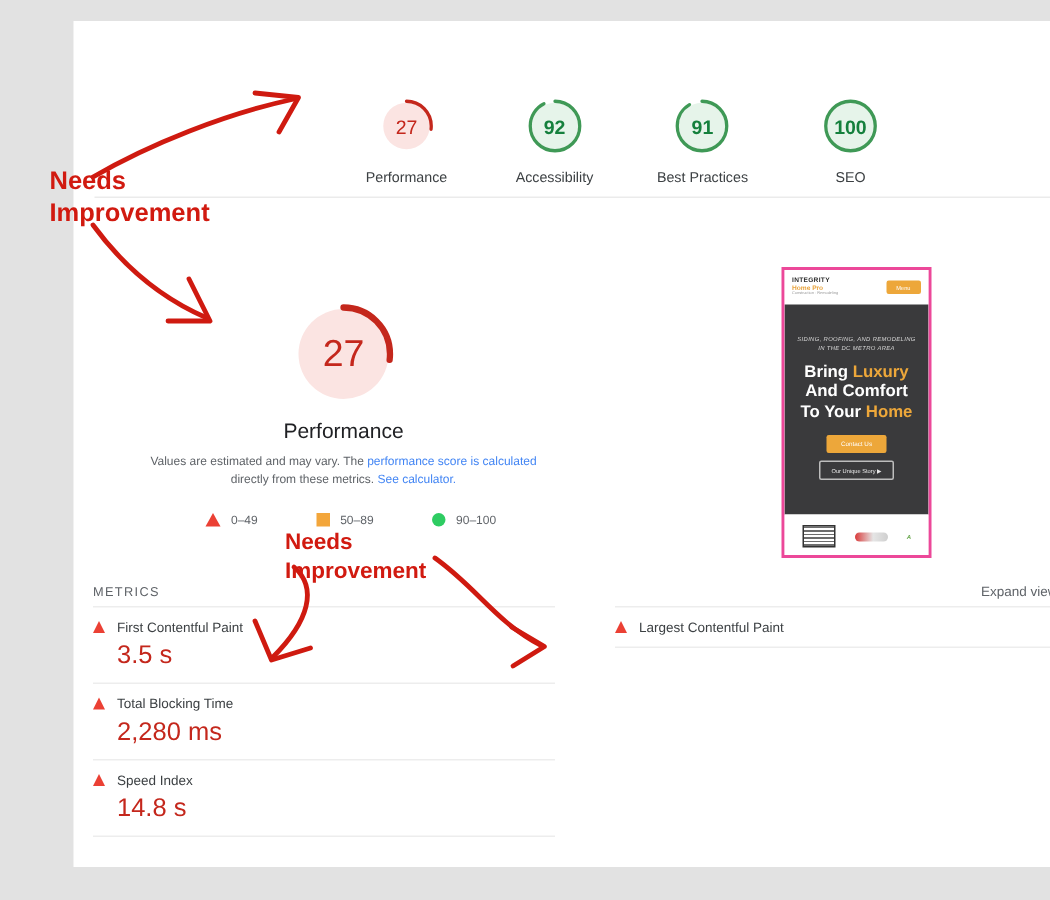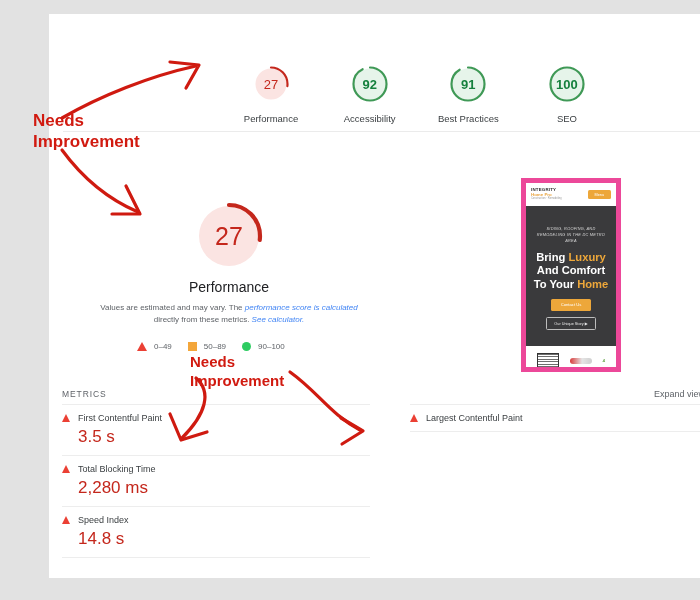--- a/index.html
+++ b/index.html
@@ -82,48 +82,48 @@
   }
   .disclaimer {
     position: absolute;
     left: 40px; top: 288px;
     width: 280px;
     text-align: center;
     font-size: 8px;
     line-height: 1.45;
     color: #5f6368;
   }
-  .disclaimer a { color: #4285f4; text-decoration: none; font-style: italic; }
+  .disclaimer a { color: #4285f4; text-decoration: none; }
 
   .legend {
     position: absolute;
     left: 88px; top: 328px;
     display: flex;
-    gap: 16px;
+    gap: 39px;
     align-items: center;
     font-size: 8px;
     color: #5f6368;
   }
   .legend-item { display: flex; align-items: center; gap: 7px; }
   .sw-tri {
     width: 0; height: 0;
     border-left: 5px solid transparent;
     border-right: 5px solid transparent;
     border-bottom: 9px solid #eb4034;
   }
   .sw-sq { width: 9px; height: 9px; background: #f3a63b; }
   .sw-ci { width: 9px; height: 9px; border-radius: 50%; background: #2ecc62; }
 
   
   .thumb {
     position: absolute;
     left: 472px; top: 164px;
     width: 100px; height: 194px;
     background: #ffffff;
-    border: 5px solid #ec4899;
+    border: 2px solid #ec4899;
     box-sizing: border-box;
     overflow: hidden;
   }
   .thumb-header {
     height: 23px;
     display: flex;
     align-items: center;
     justify-content: space-between;
     padding: 0 5px;
     background: #fff;

